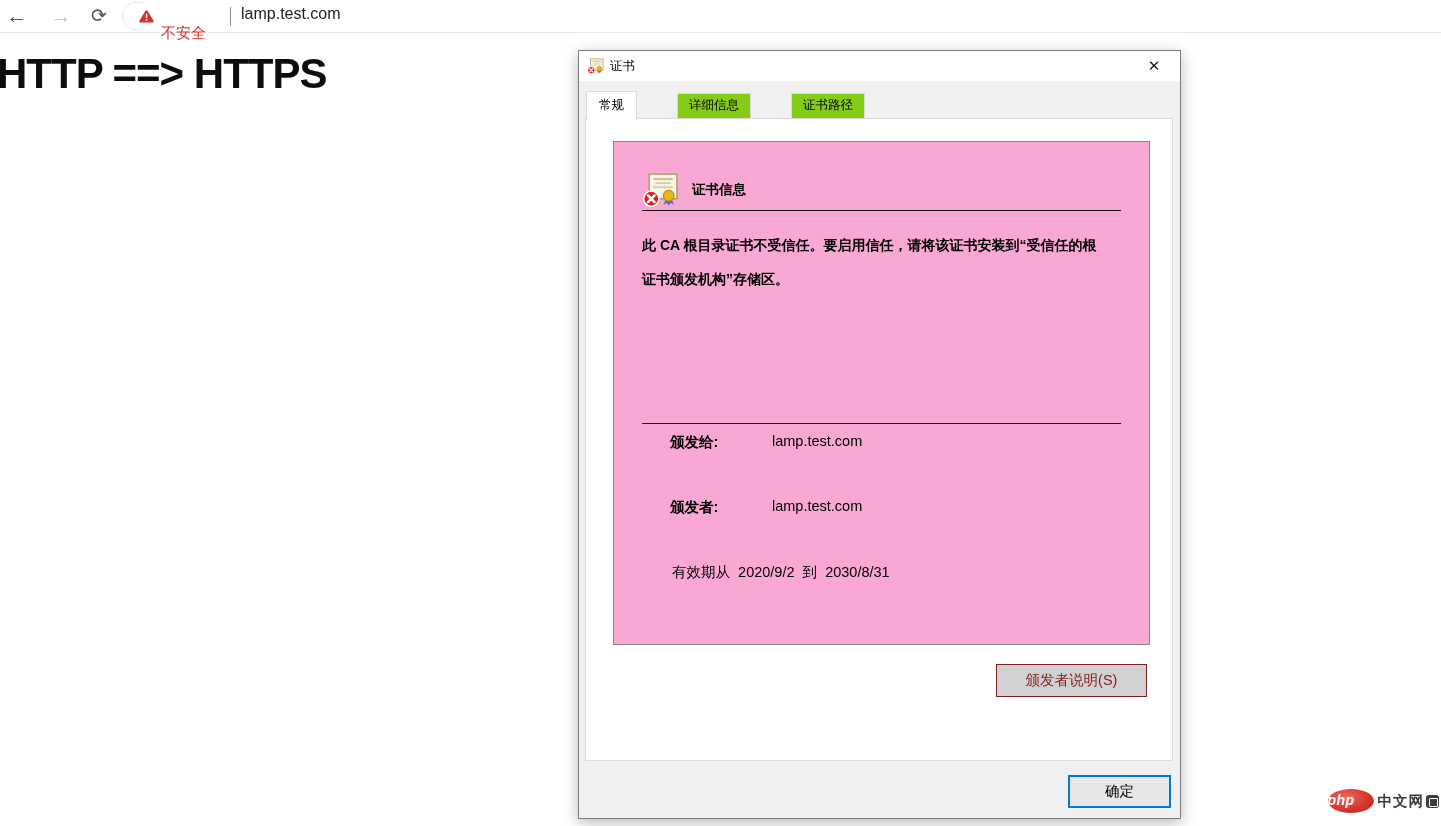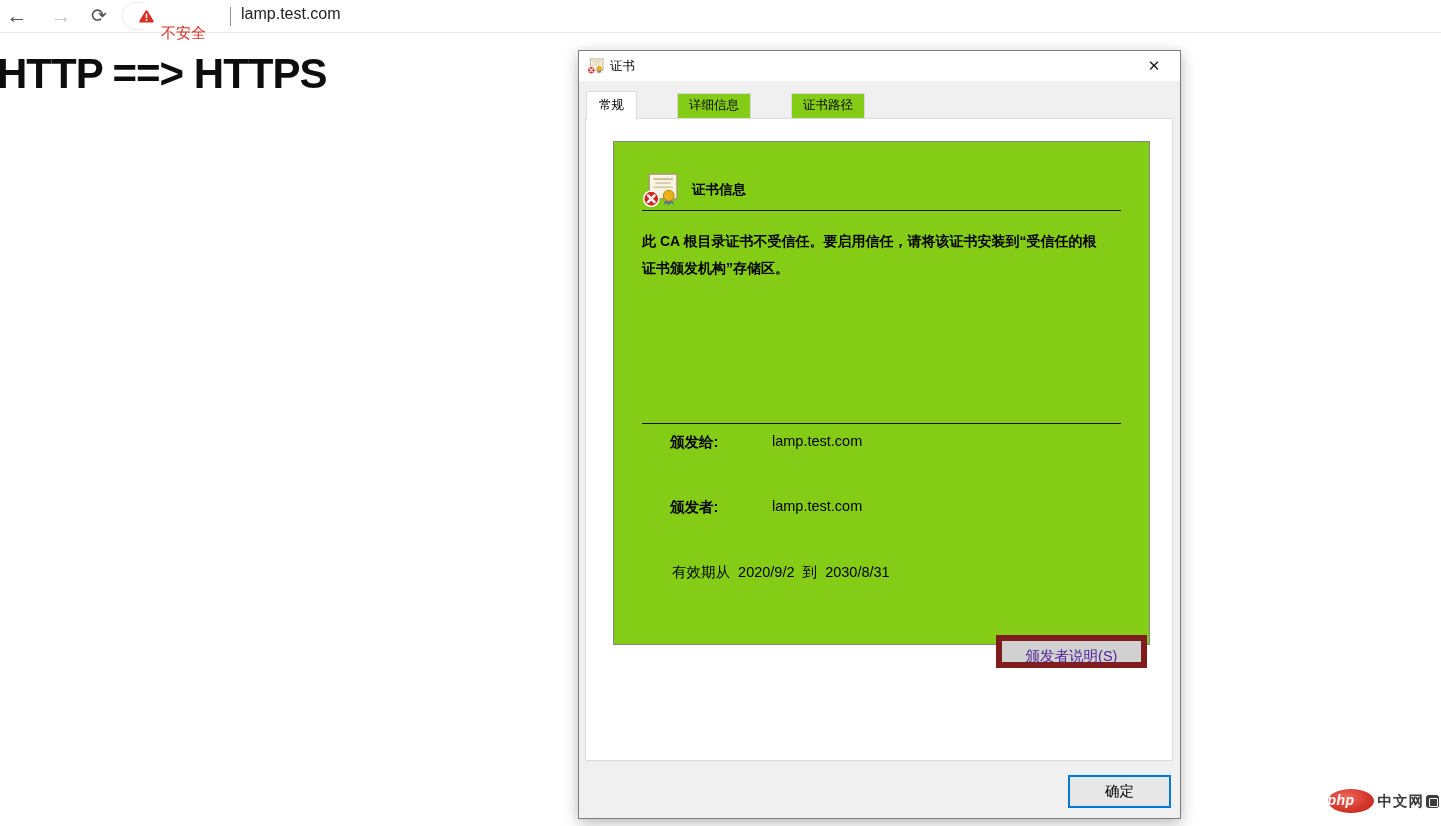--- a/index.html
+++ b/index.html
@@ -46,40 +46,40 @@
   .tab { font-size:12.5px; color:#000; background:#84cc16;
          border:1px solid #d9d9d9; border-bottom:none;
          padding:3px 11px 4px 11px; margin-right:2px; cursor:pointer; }
   .tab.active { background:#fff; border:1px solid #dcdcdc; border-bottom:none;
                 padding:5px 12px 6px 12px; position:relative; z-index:3; }
 
   .tabpage { position:absolute; left:6px; top:67px; width:588px; height:643px;
              background:#fff; border:1px solid #dcdcdc; border-top:1px solid #dcdcdc; }
 
   .innerbox { position:absolute; left:27px; top:22px; width:537px; height:504px;
-              border:1px solid #828790; background:#84cc16; }
+              border:1px solid #828790; background:#f9a8d4; }
   .certinfo-row { position:absolute; left:28px; top:30px; display:flex;
                   align-items:center; }
   .bigicon { width:37px; height:35px; margin-right:13px; }
   .info-heading { font-size:13.5px; font-weight:700; color:#000; }
   .hr1 { position:absolute; left:28px; right:28px; top:68px; height:0;
          border-top:1px solid #141414; }
   .warning-text { position:absolute; left:28px; top:86px; width:466px;
-                  font-size:14px; font-weight:700; color:#000; line-height:27px; }
+                  font-size:14px; font-weight:700; color:#000; line-height:34px; }
   .hr2 { position:absolute; left:28px; right:28px; top:281px; height:0;
          border-top:1px solid #141414; }
   .field-row { position:absolute; height:20px; font-size:14.5px; color:#000; }
   .fr1 { top:291px; } .fr2 { top:356px; } .fr3 { top:421px; left:58px; }
   .field-label { position:absolute; left:56px; font-weight:700; white-space:nowrap; }
   .field-value { position:absolute; left:158px; white-space:nowrap; }
   .validity { white-space:nowrap; }
   .validity b { font-weight:400; }
 
-  .issuer-btn { position:absolute; right:25px; top:516px; width:151px; height:33px;
-                background:#d1d1d1; border:6px solid #7f1d1d; color:#4c1d95;
+  .issuer-btn { position:absolute; right:25px; top:545px; width:151px; height:33px;
+                background:#d1d1d1; border:1px solid #7f1d1d; color:#7f1d1d;
                 font-size:14.5px; text-align:center; line-height:31px; }
 
   .ok-btn { position:absolute; right:9px; top:724px; width:103px; height:33px;
             background:#e7e7e7; border:2px solid #0078d7; color:#000;
             font-size:14.5px; text-align:center; line-height:29px; cursor:pointer; }
 
   
   .watermark { position:absolute; right:2px; bottom:13px; display:flex;
                align-items:center; }
   .php-oval { width:46px; height:24px; border-radius:50%;

